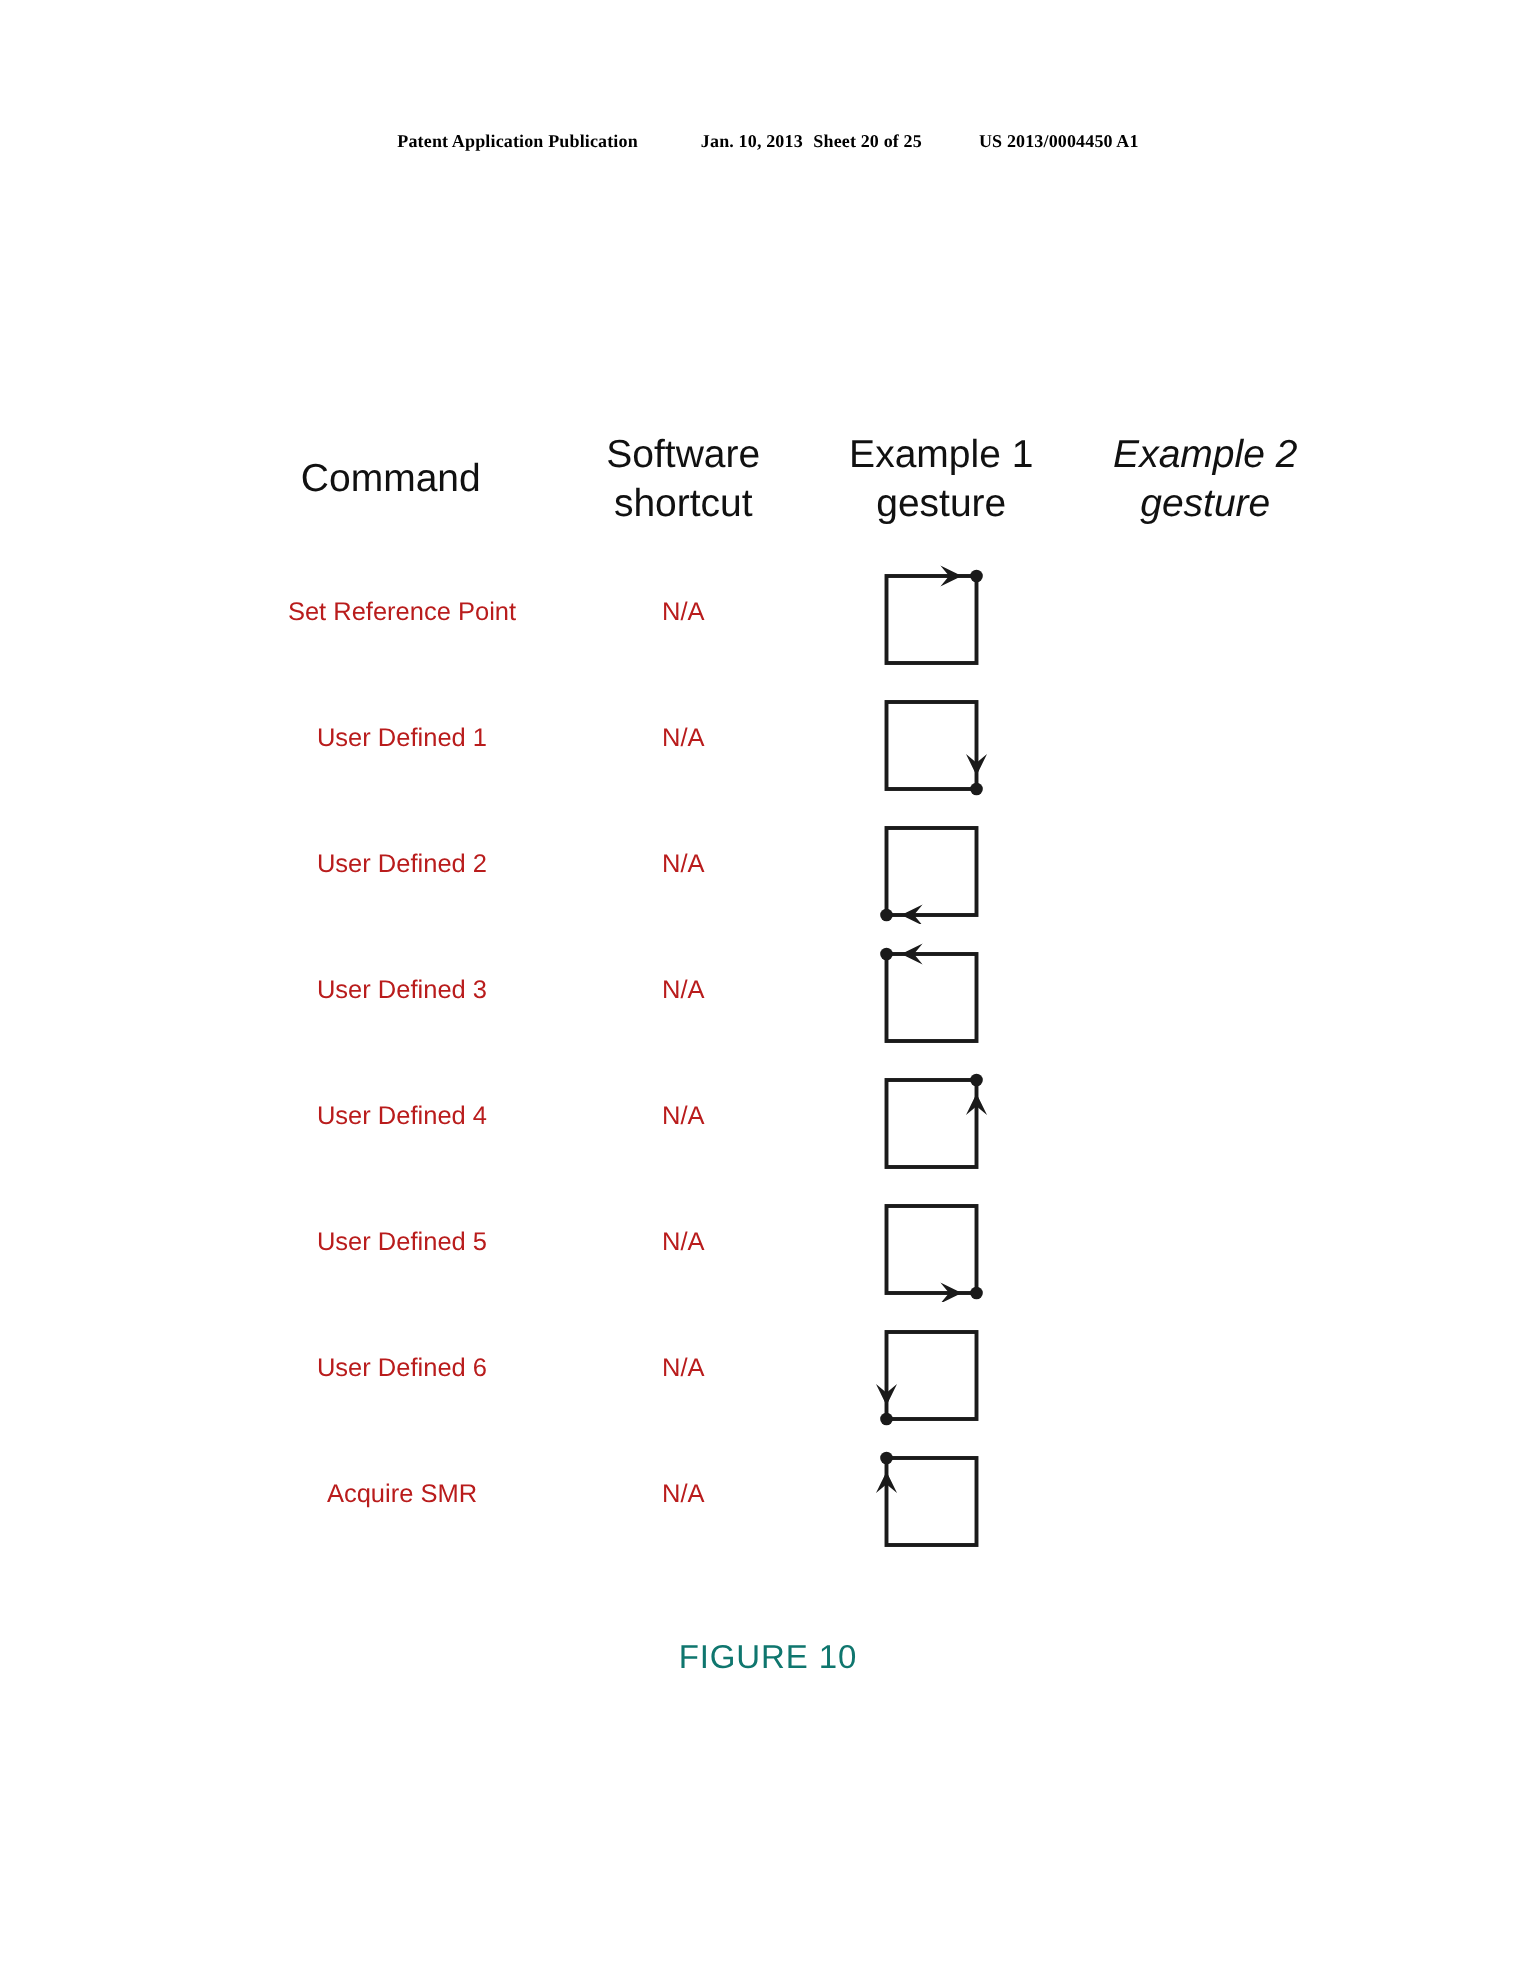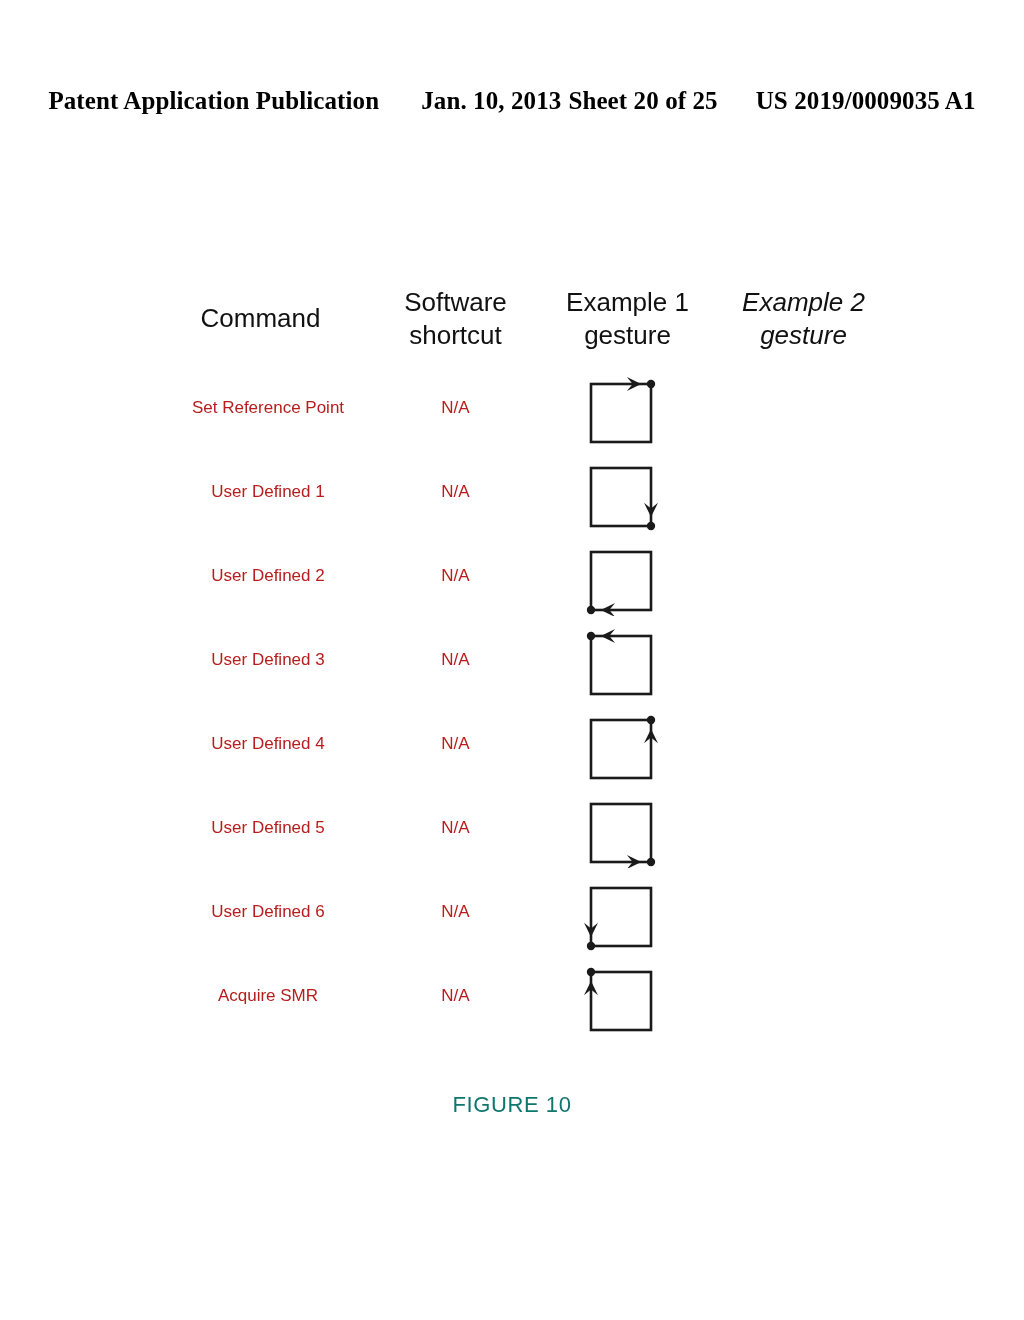--- a/index.html
+++ b/index.html
@@ -21,21 +21,21 @@
   .patent-header {
     position: absolute;
     top: 87px;
     left: 0;
     width: 1024px;
     display: flex;
     justify-content: center;
     align-items: baseline;
     font-family: "Liberation Serif", serif;
     font-weight: bold;
-    font-size: 25px;
+    font-size: 12px;
     letter-spacing: 0.1px;
     white-space: nowrap;
   }
   .patent-header .seg-pub    { margin-right: 42px; }
   .patent-header .seg-date   { margin-right: 7px; }
   .patent-header .seg-sheet  { margin-right: 38px; }
   .patent-header .seg-number { }
 
   
   .figure {
@@ -133,21 +133,21 @@
     color: #0f766e;
   }
 </style>
 </head>
 <body>
 
 <div class="patent-header">
   <span class="seg-pub">Patent Application Publication</span>
   <span class="seg-date">Jan. 10, 2013</span>
   <span class="seg-sheet">Sheet 20 of 25</span>
-  <span class="seg-number">US 2019/0009035 A1</span>
+  <span class="seg-number">US 2013/0004450 A1</span>
 </div>
 
 <div class="figure">
 
   <div class="gesture-table">
 
     <div class="thead">
       <div class="th th-command">
         <div>Command</div>
       </div>

